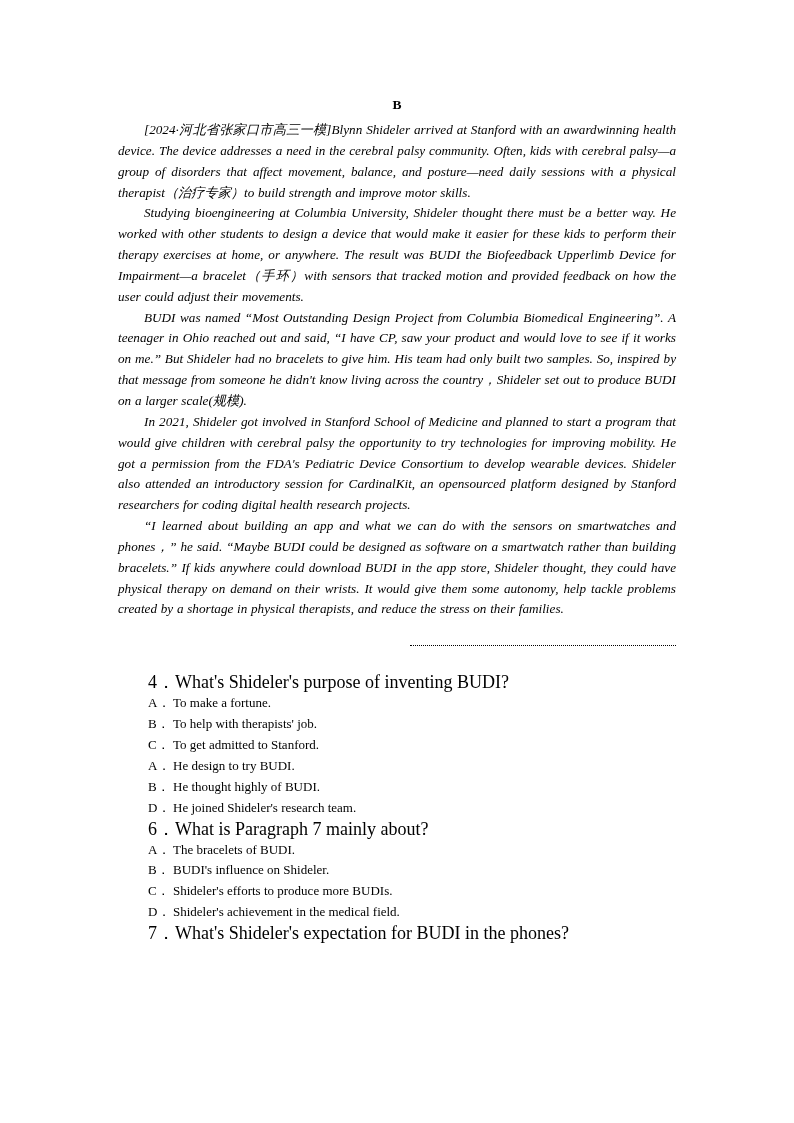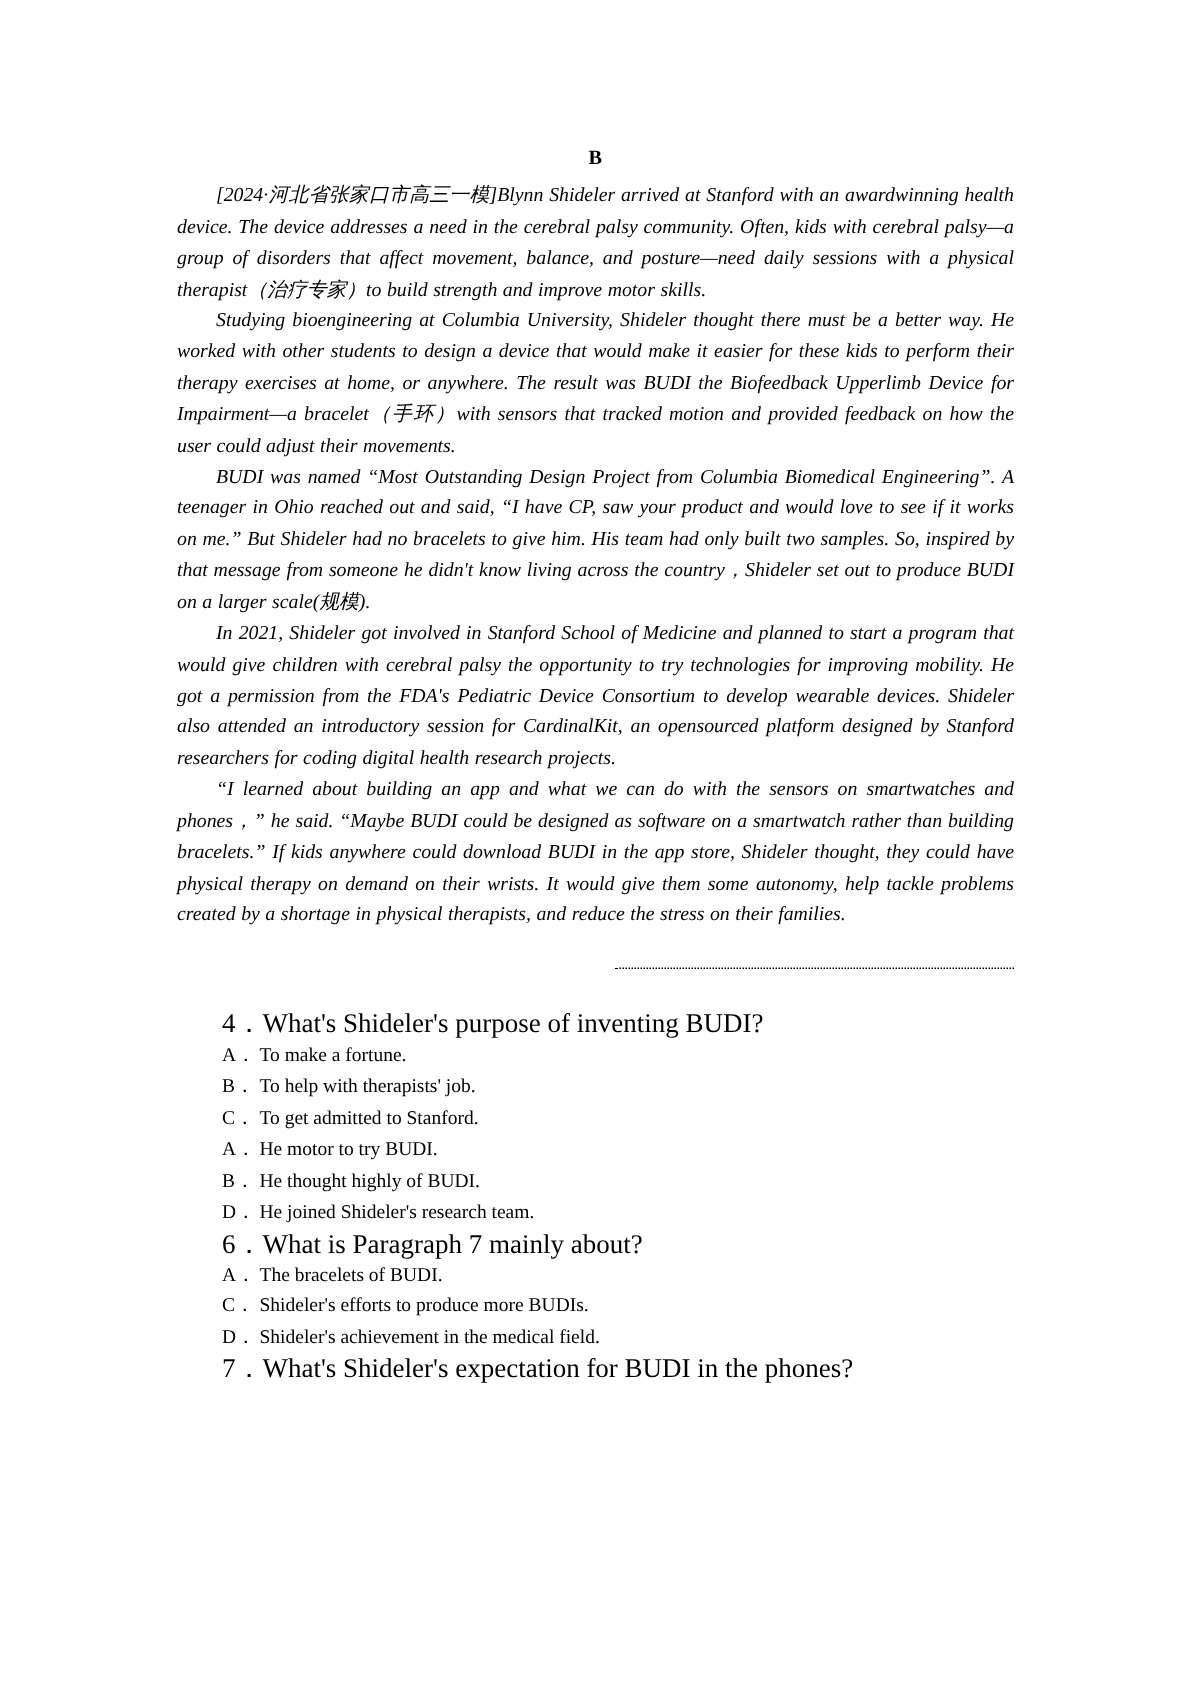--- a/index.html
+++ b/index.html
@@ -111,34 +111,37 @@
       <span class="opt-label">A．</span><span>To make a fortune.</span>
     </div>
     <div class="opt-line">
       <span class="opt-label">B．</span><span>To help with therapists' job.</span>
     </div>
     <div class="opt-line">
       <span class="opt-label">C．</span><span>To get admitted to Stanford.</span>
     </div>
 
     <div class="opt-line">
-      <span class="opt-label">A．</span><span>He motor to try BUDI.</span>
+      <span class="opt-label">A．</span><span>He design to try BUDI.</span>
     </div>
     <div class="opt-line">
       <span class="opt-label">B．</span><span>He thought highly of BUDI.</span>
     </div>
     <div class="opt-line">
       <span class="opt-label">D．</span><span>He joined Shideler's research team.</span>
     </div>
 
     <div class="q-line">
       <span class="q-label">6．</span><span class="q-text">What is Paragraph 7 mainly about?</span>
     </div>
     <div class="opt-line">
       <span class="opt-label">A．</span><span>The bracelets of BUDI.</span>
+    </div>
+    <div class="opt-line">
+      <span class="opt-label">B．</span><span>BUDI's influence on Shideler.</span>
     </div>
     <div class="opt-line">
       <span class="opt-label">C．</span><span>Shideler's efforts to produce more BUDIs.</span>
     </div>
     <div class="opt-line">
       <span class="opt-label">D．</span><span>Shideler's achievement in the medical field.</span>
     </div>
 
     <div class="q-line">
       <span class="q-label">7．</span><span class="q-text">What's Shideler's expectation for BUDI in the phones?</span>

